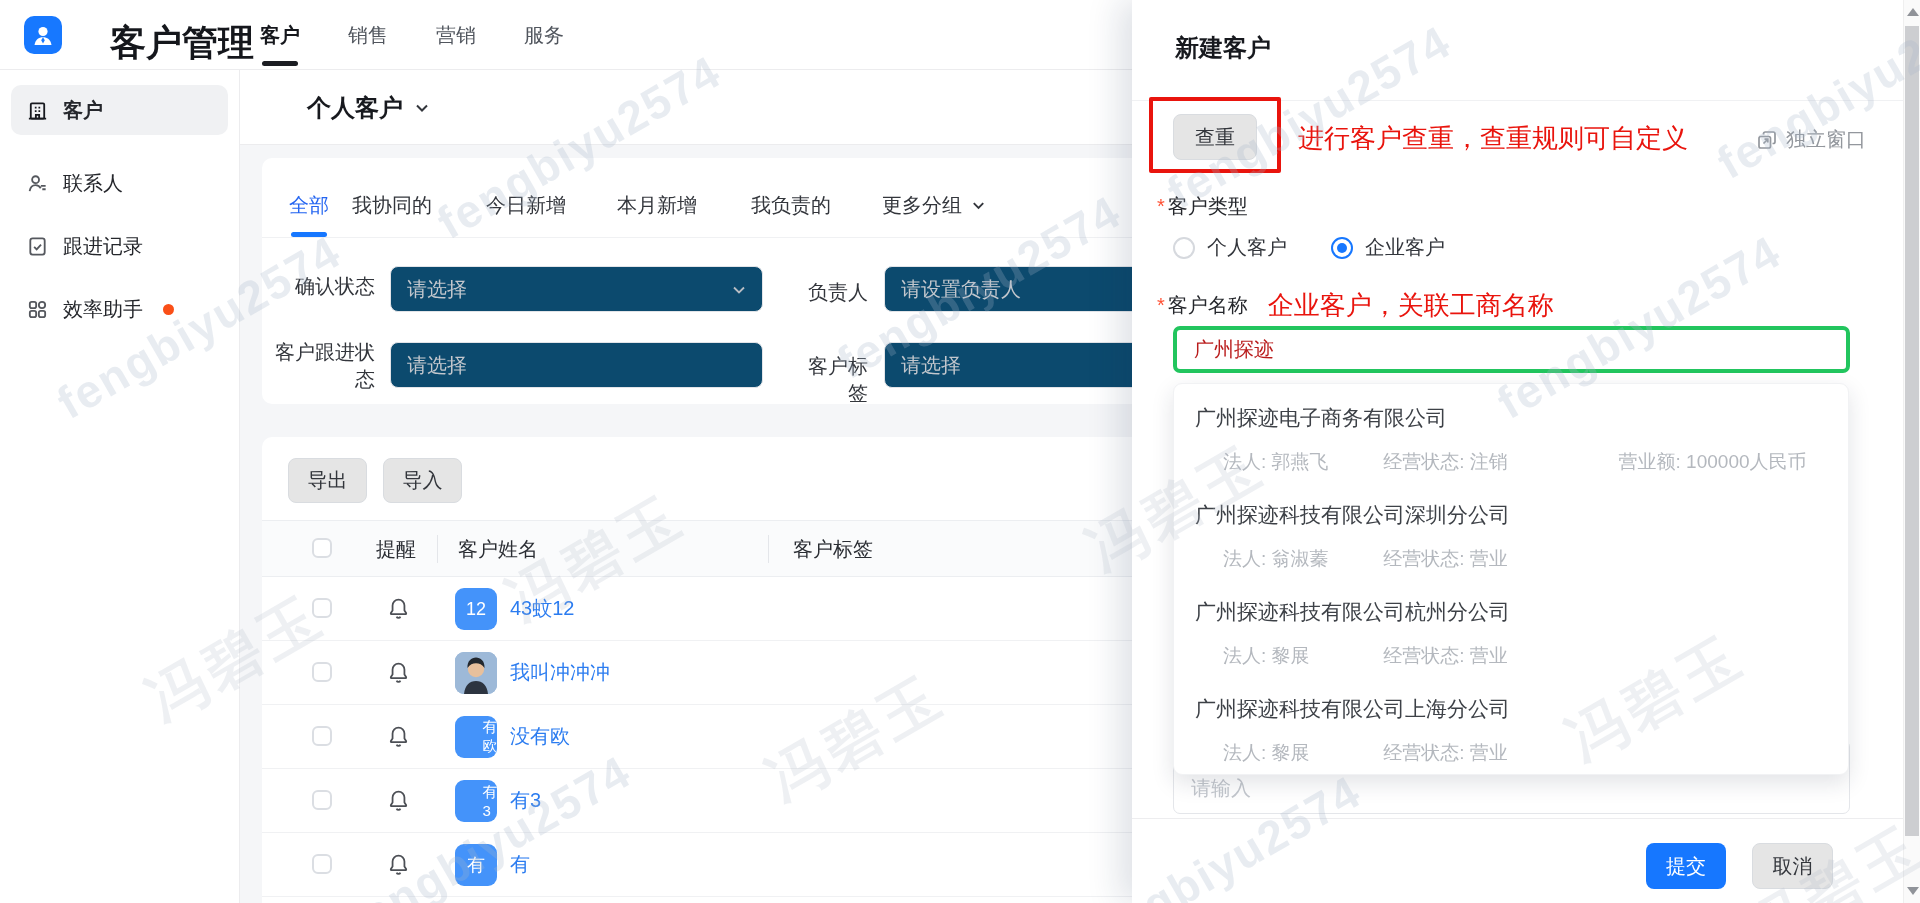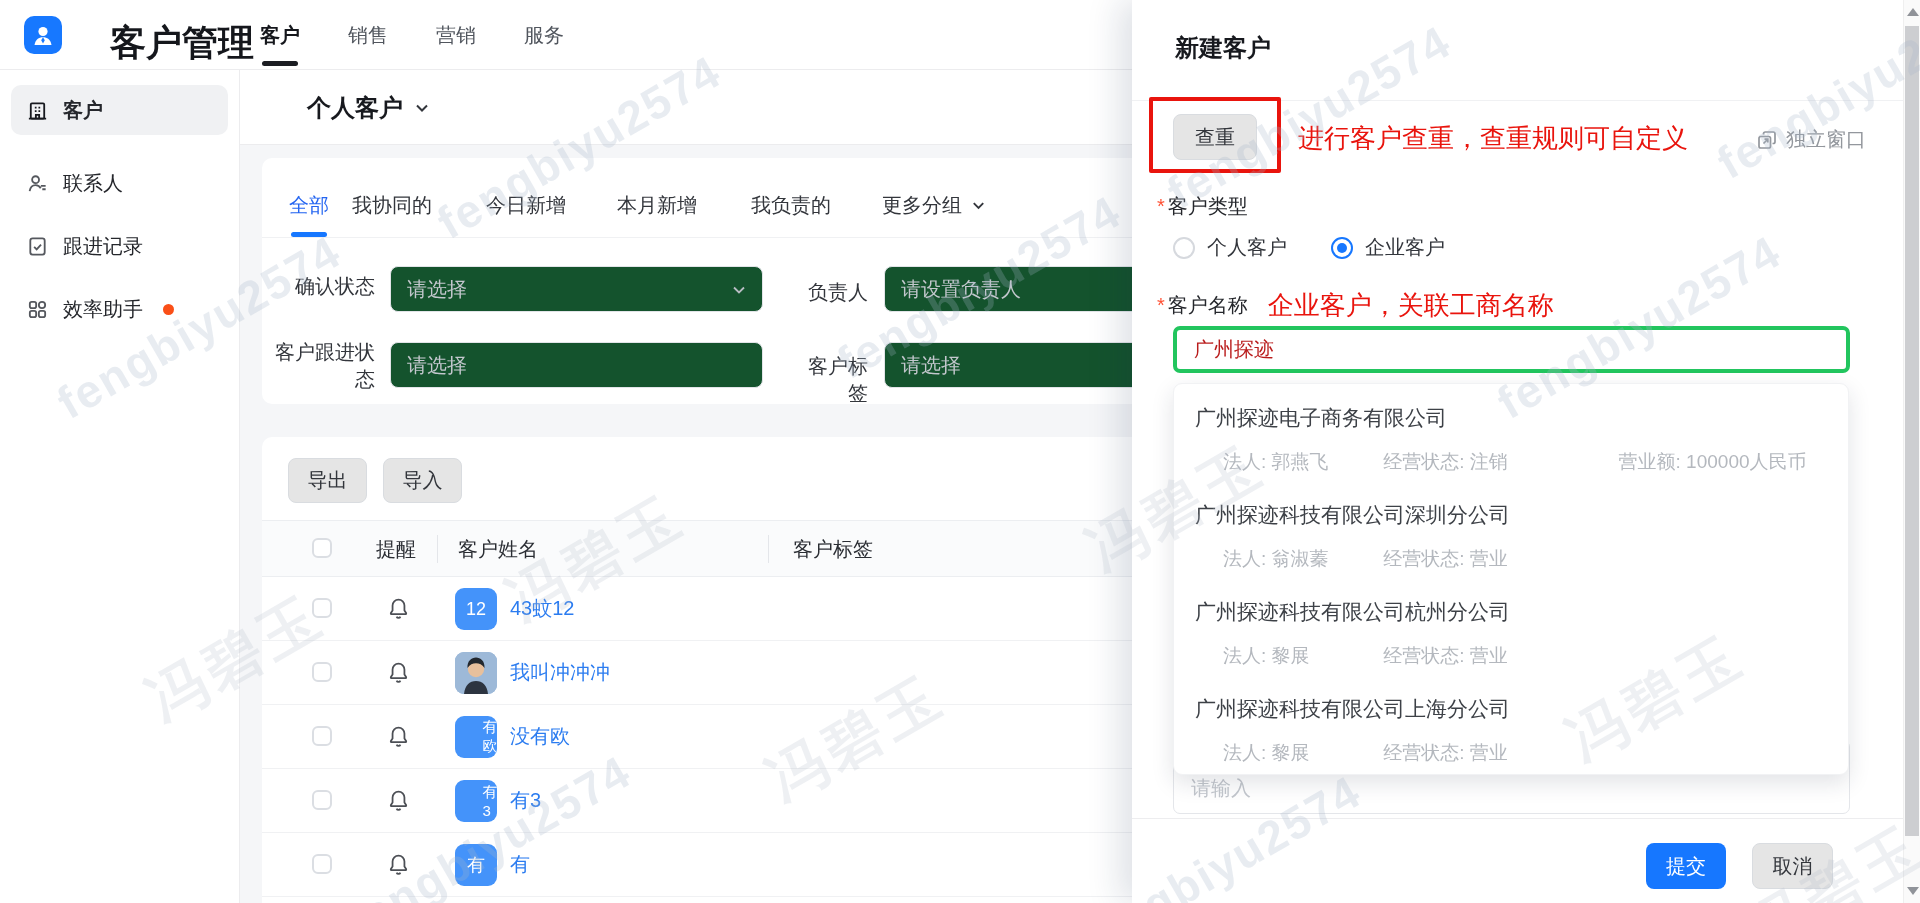--- a/index.html
+++ b/index.html
@@ -39,21 +39,21 @@
                    display:flex; align-items:center; gap:10px; cursor:pointer; }
 
   .card { position:absolute; background:#fff; border-radius:10px; }
   .filter-card { left:22px; top:88px; width:1760px; height:246px; }
   .tab { position:absolute; top:34px; font-size:20px; color:#33363c; cursor:pointer; display:flex; align-items:center; gap:8px; }
   .tab.active { color:#2465f1; }
   .tabs-divider { position:absolute; left:0; right:0; top:79px; height:1px; background:#f0f1f3; }
   .tab-underline { position:absolute; left:29px; top:74px; width:36px; height:5px; border-radius:3px; background:#1677ff; }
 
   .f-label { position:absolute; font-size:20px; color:#33363c; text-align:right; line-height:27px; }
-  .select { position:absolute; height:46px; border:1px solid #e2e4e8; border-radius:8px; background:#14532d;
+  .select { position:absolute; height:46px; border:1px solid #e2e4e8; border-radius:8px; background:#0c4a6e;
             display:flex; align-items:center; padding:0 16px; cursor:pointer; }
   .select .ph { font-size:20px; color:#c3c7cd; }
   .select .chev { position:absolute; right:14px; top:14px; }
 
   .table-card { left:22px; top:367px; width:1760px; height:500px; }
   .btn { display:inline-flex; align-items:center; justify-content:center; font-size:20px; color:#33363c;
          background:#e5e5e5; border:1px solid #d9dce0; border-radius:8px; cursor:pointer; }
   .btn-export { position:absolute; left:26px; top:21px; width:79px; height:45px; }
   .btn-import { position:absolute; left:121px; top:21px; width:79px; height:45px; }
 

